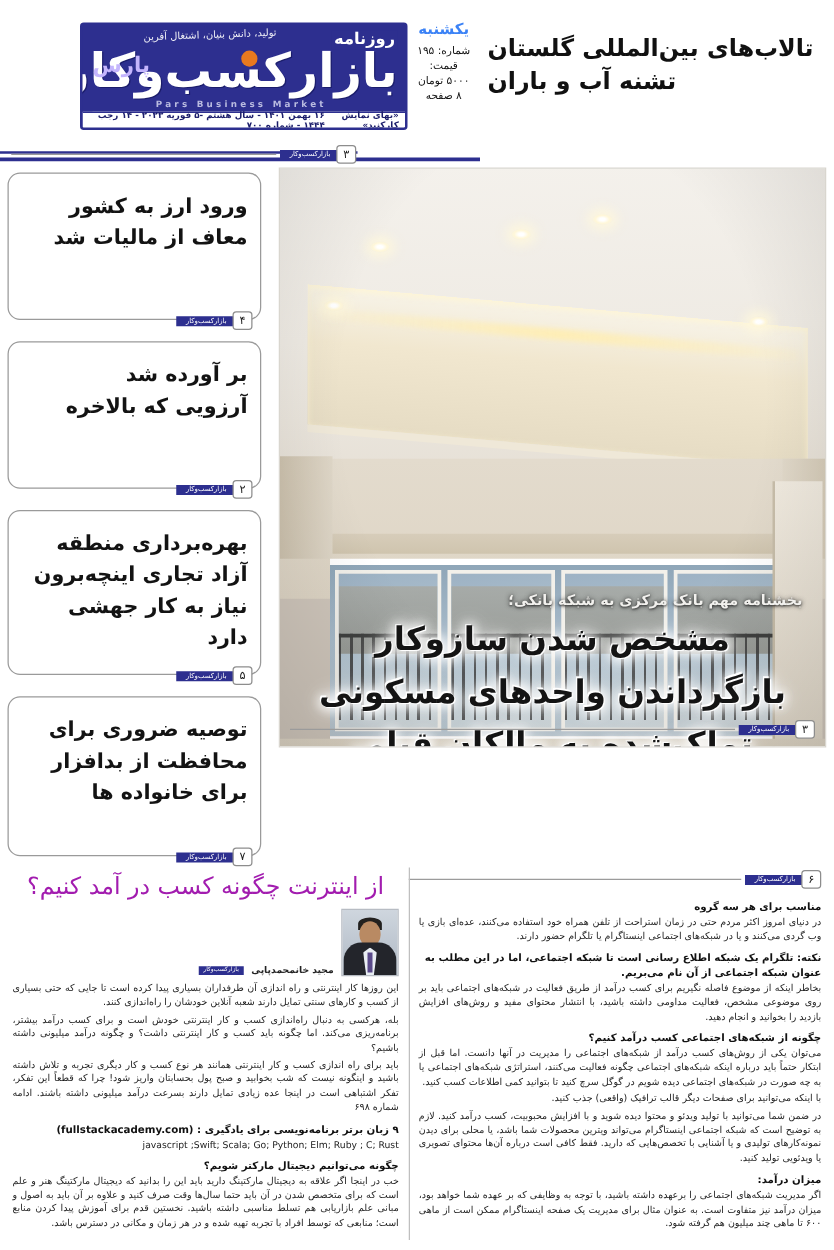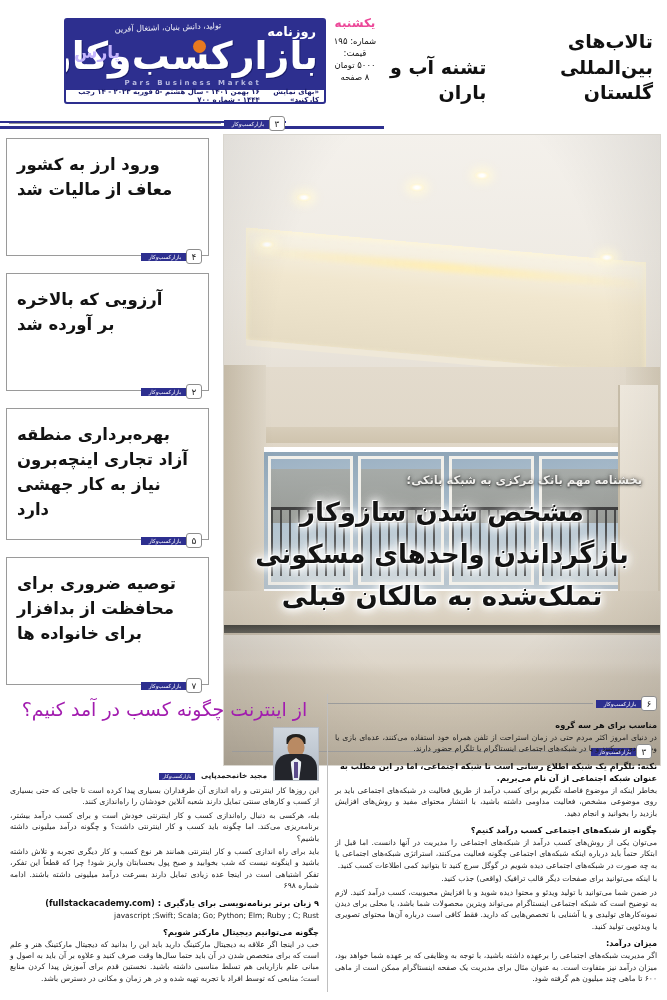--- a/index.html
+++ b/index.html
@@ -8,21 +8,21 @@
     background: #ffffff;
     font-family: "DejaVu Sans", "Liberation Sans", sans-serif;
     overflow: hidden;
   }
   .page { position: relative; width: 667px; height: 1000px; background:#fff; padding: 0; }
 
   
   .masthead { position: relative; height: 132px; display: flex; flex-direction: row; }
   .masthead-left {
     width: 283px; height: 132px;
-    display: flex; flex-direction: row;
+    display: flex; flex-direction: column;
     align-items: flex-end; justify-content: center;
     padding: 0 14px 26px 6px;
   }
   .top-teaser-line {
     font-size: 19px; font-weight: bold; color: #111; line-height: 1.35;
     text-align: right; letter-spacing: -0.3px; direction: rtl;
   }
   .masthead-right { position: relative; width: 384px; height: 132px; }
 
   .logo-block {
@@ -68,37 +68,37 @@
   .logo-dateline {
     position: absolute; bottom: 0; right: 0; left: 0; height: 13px;
     background: #ffffff; border-top: 1px solid #2d2f8f;
     display: flex; align-items: center; justify-content: space-between;
     padding: 0 5px; font-size: 7px; color: #1b1d6b; font-weight: bold;
   }
   .info-box {
     position: absolute; right: 2px; top: 16px; width: 54px;
     text-align: center; direction: rtl;
   }
-  .info-day { font-size: 12px; font-weight: bold; color: #ec4899; margin-bottom: 5px; }
+  .info-day { font-size: 12px; font-weight: bold; color: #3b82f6; margin-bottom: 5px; }
   .info-line { font-size: 8.5px; color: #111; line-height: 12px; }
   .masthead-baseline {
     position: absolute; bottom: 3px; left: 0; right: 0; height: 3px; background: #2d2f8f;
   }
   .masthead-hairline {
     position: absolute; bottom: 9px; left: 0; width: 286px; height: 2px; background: #2d2f8f;
   }
 
   
   .content { position: relative; display: flex; flex-direction: row; height: 868px; }
   .col-main { width: 450px; position: relative; }
   .col-side { width: 217px; position: relative; padding: 0 8px 0 6px; }
 
   
   .lead {
-    position: relative; margin: 2px 6px 0 6px; height: 632px; overflow: hidden;
+    position: relative; margin: 2px 6px 0 6px; height: 464px; overflow: hidden;
     border: 1px solid #d9d6cf;
   }
   .photo { position: absolute; inset: 0; overflow: hidden; background: #cfc6bb; }
   
   .ceiling {
     position: absolute; left: 0; right: 0; top: 0; height: 238px;
     background: linear-gradient(178deg, #f4f1ec 0%, #efebe4 55%, #e6e0d6 100%);
   }
   .ceiling-tray {
     position: absolute; left: 22px; right: 14px; top: 110px; height: 118px;
@@ -214,23 +214,23 @@
 
   .badge-row { display: flex; align-items: center; direction: rtl; }
 
   .lead-badge {
     position: absolute; right: 8px; bottom: 6px; left: 8px;
   }
   .top-badge { width: 276px; margin-top: 4px; }
 
   
   .side-box {
-    position: relative; border: 1px solid #9a9a9a; border-radius: 0;
+    position: relative; border: 1px solid #9a9a9a; border-radius: 10px;
     background: #fff; margin-bottom: 17px; padding: 13px 10px 17px 10px;
-    direction: rtl; text-align: left;
+    direction: rtl; text-align: right;
   }
   .side-title {
     font-size: 16.5px; font-weight: bold; color: #131313; line-height: 25px;
     letter-spacing: -0.4px;
   }
   .side-badge { position: absolute; right: 6px; bottom: -9px; width: 150px; }
 
   
   .bottom { position: relative; display: flex; flex-direction: row; height: 288px; }
   .art-left { width: 340px; padding: 6px 10px 0 8px; direction: rtl; }
@@ -415,22 +415,22 @@
       <div class="side-box" style="margin-top:6px; min-height:118px;">
         <div class="side-title">ورود ارز به کشور</div>
         <div class="side-title">معاف از مالیات شد</div>
         <div class="badge-row side-badge">
           <div class="badge-num">۴</div>
           <div class="badge-tag">بازارکسب‌وکار</div>
         </div>
       </div>
 
       <div class="side-box" style="min-height:118px;">
+        <div class="side-title">بر آورده شد</div>
         <div class="side-title">آرزویی که بالاخره</div>
-        <div class="side-title">بر آورده شد</div>
         <div class="badge-row side-badge">
           <div class="badge-num">۲</div>
           <div class="badge-tag">بازارکسب‌وکار</div>
         </div>
       </div>
 
       <div class="side-box" style="min-height:128px;">
         <div class="side-title">بهره‌برداری منطقه</div>
         <div class="side-title">آزاد تجاری اینچه‌برون</div>
         <div class="side-title">نیاز به کار جهشی دارد</div>

